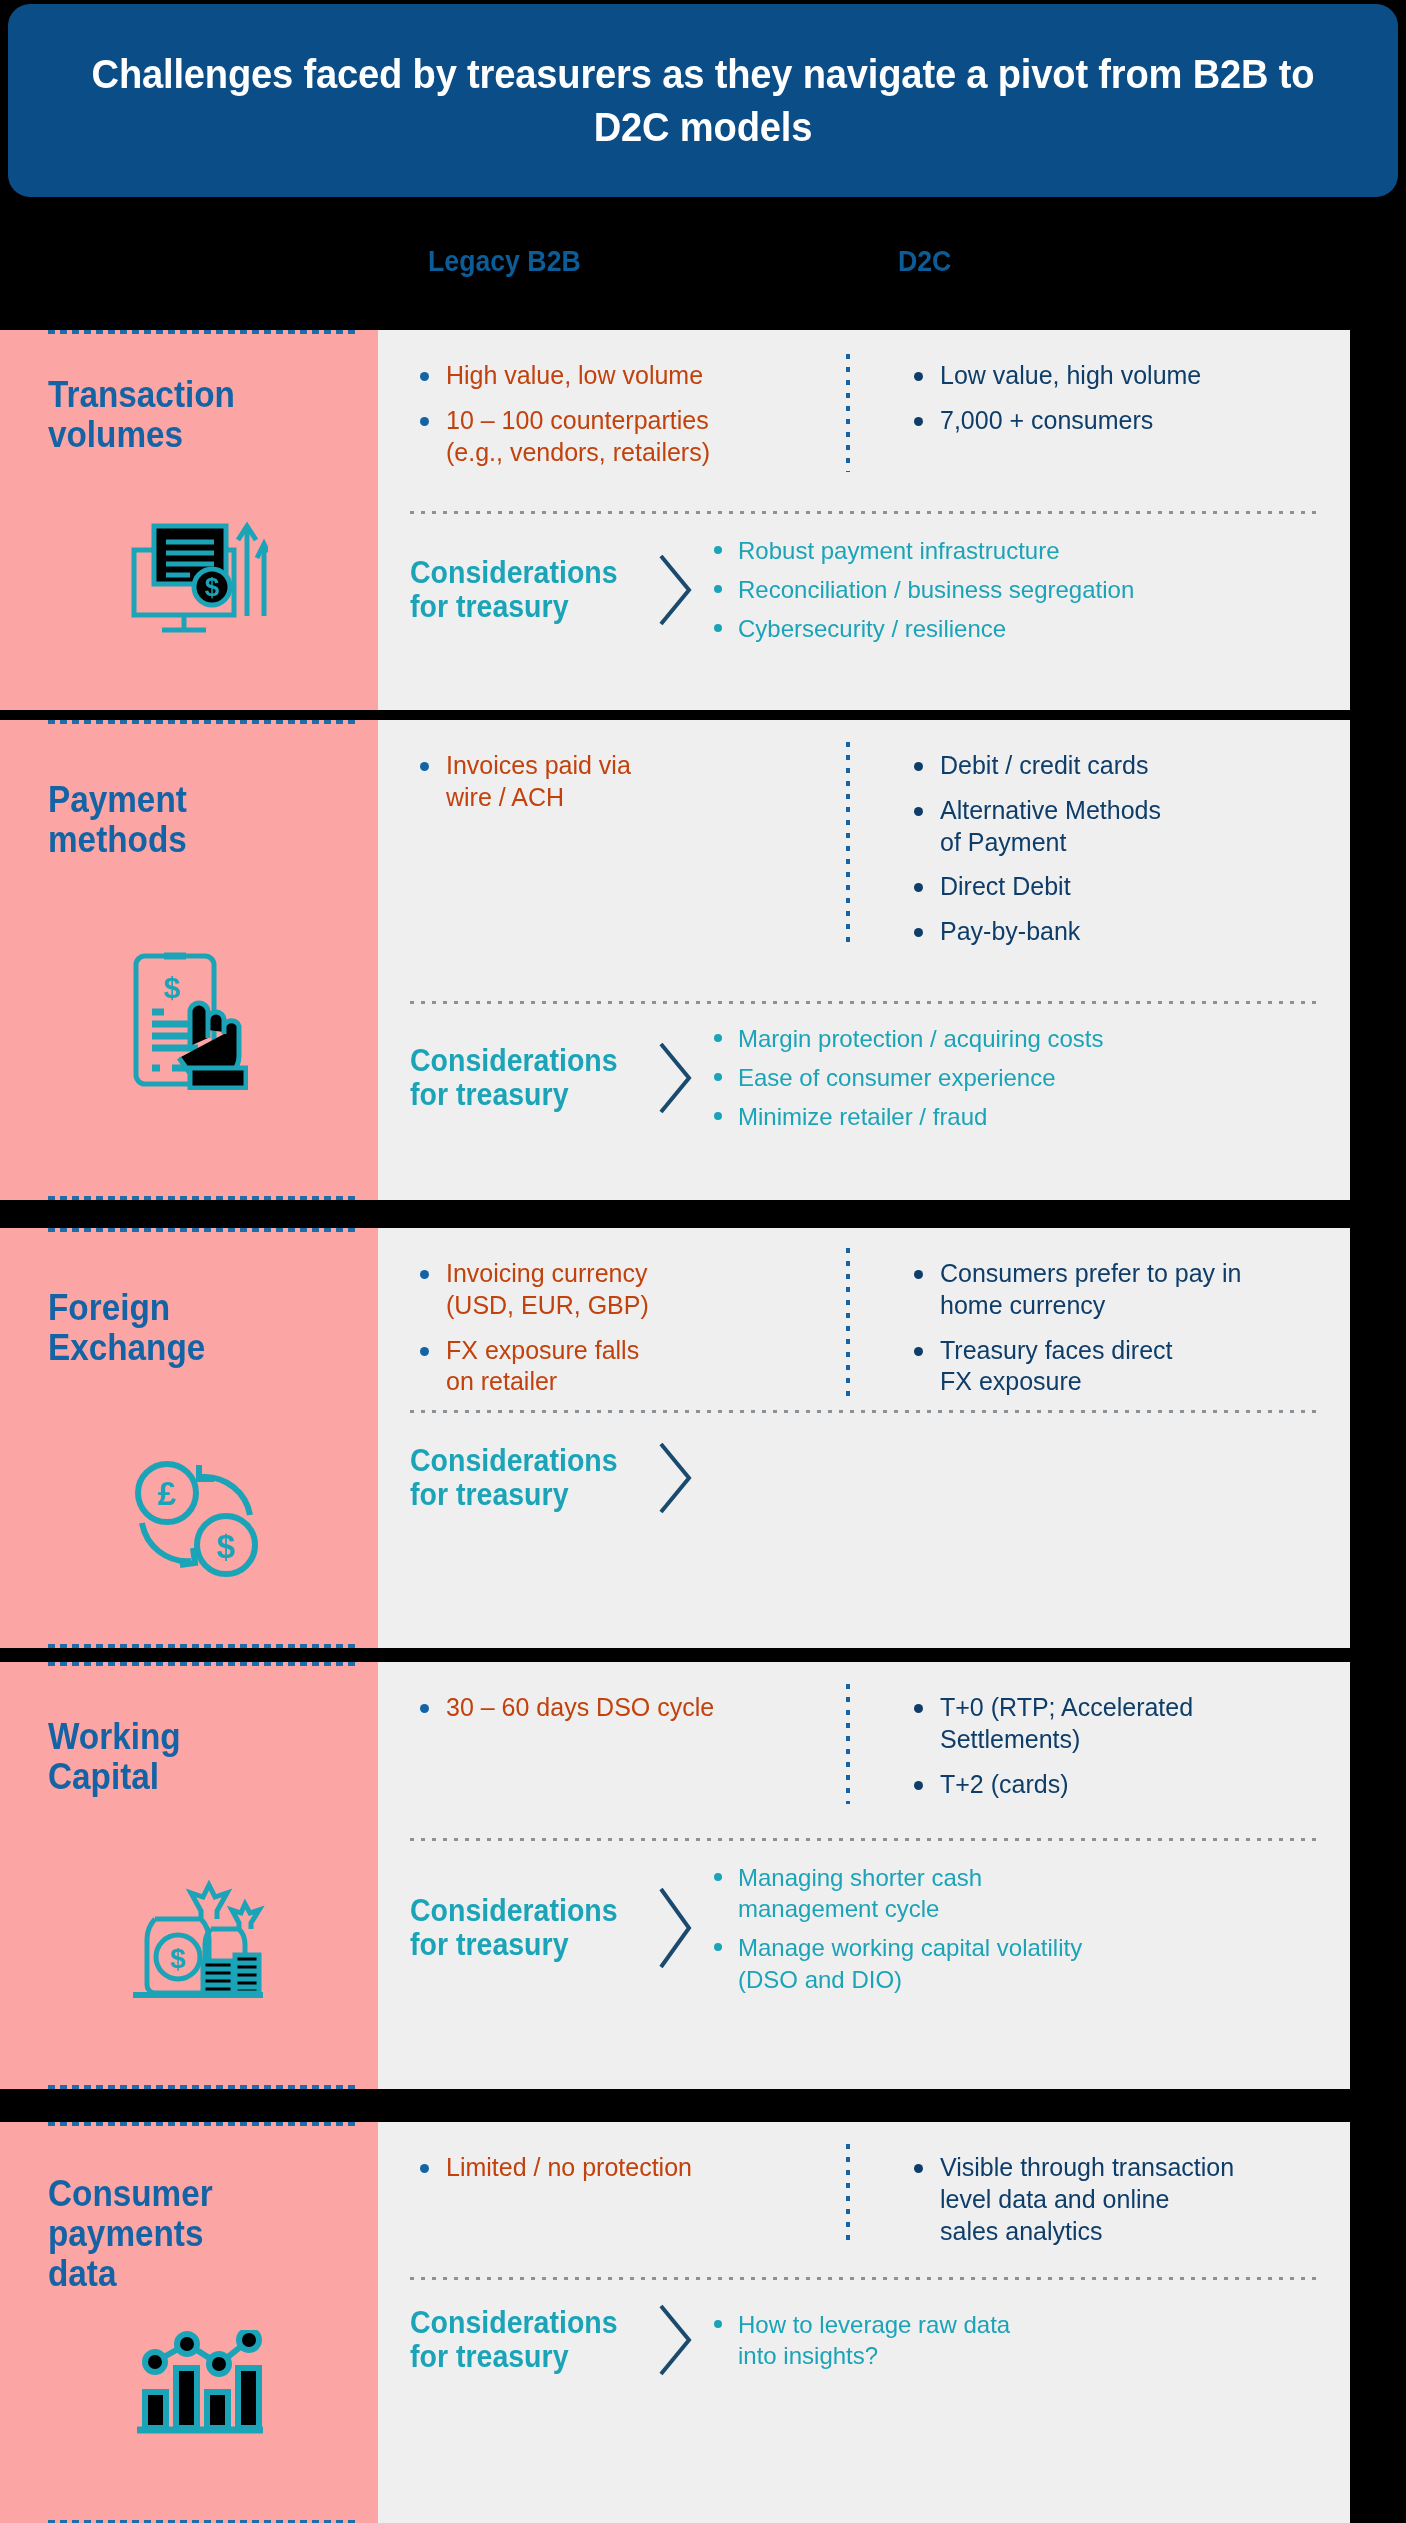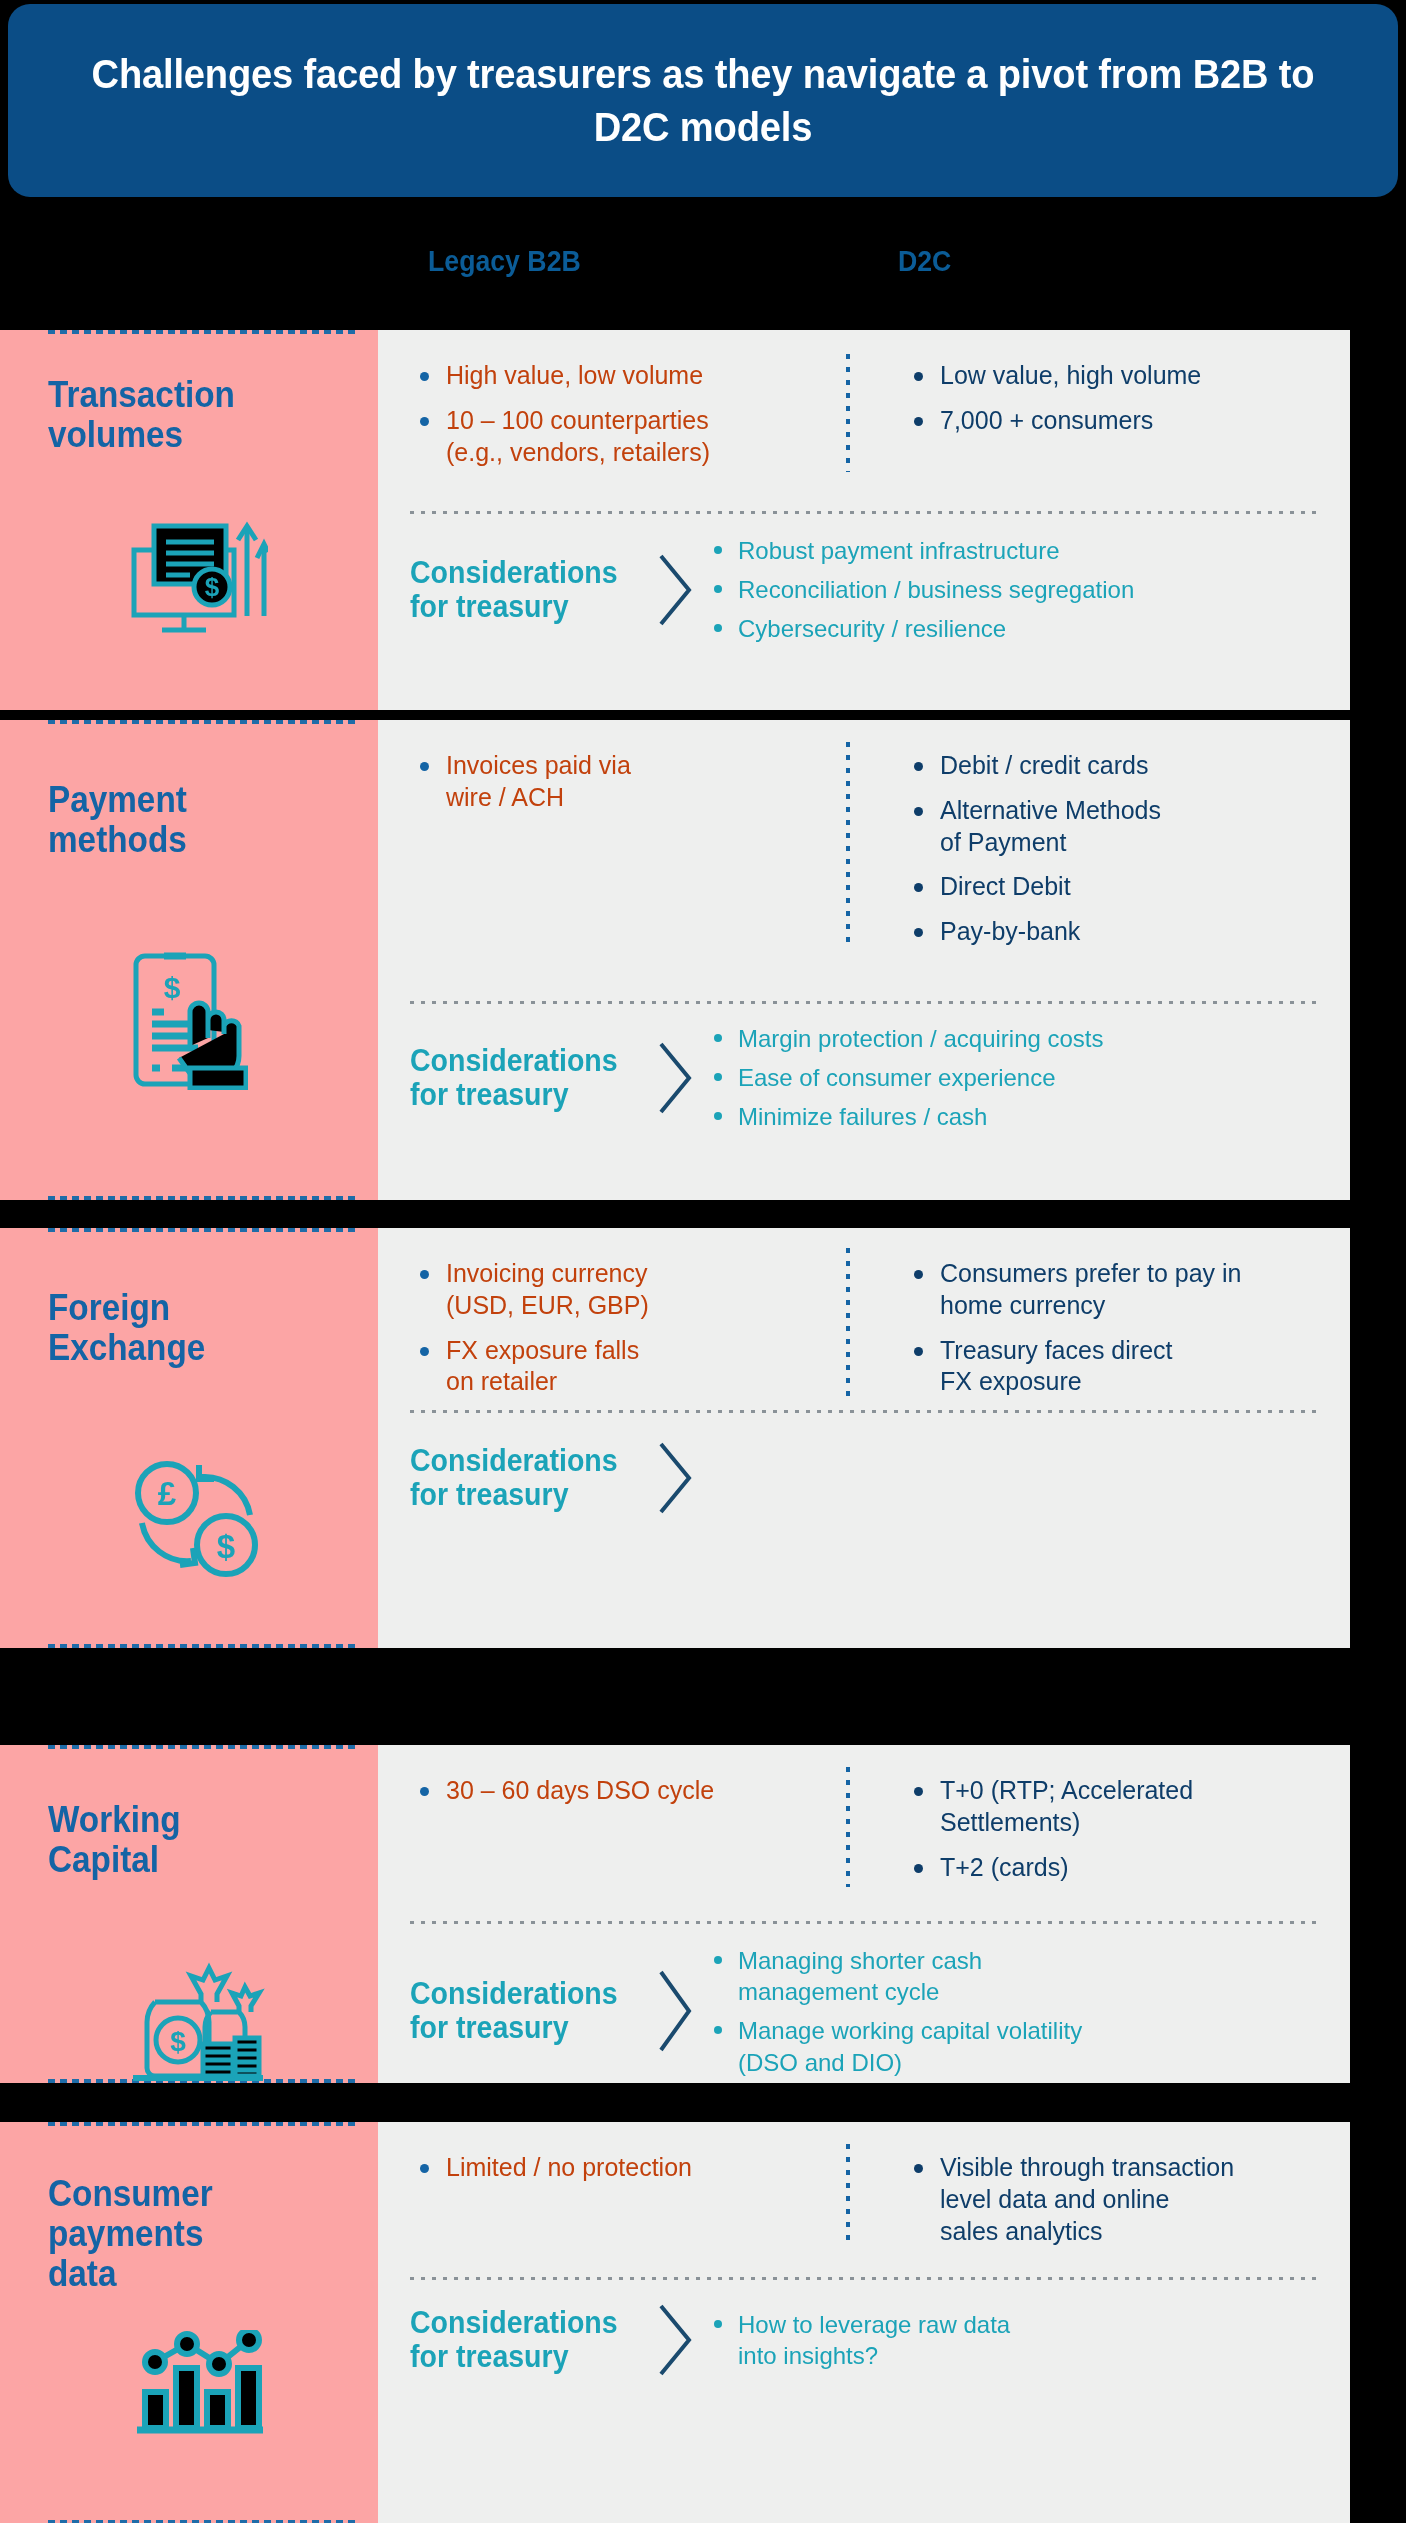--- a/index.html
+++ b/index.html
@@ -343,21 +343,21 @@
         <div class="cons-title">Considerations
 for treasury</div>
         <div class="chevron">
           <svg width="44" height="80" viewBox="0 0 44 80" fill="none" stroke="#1a4a6e" stroke-width="4">
               <polyline points="8,6 36,40 8,74"></polyline>
             </svg>
         </div>
         <ul class="clist">
           <li>Margin protection / acquiring costs</li>
           <li>Ease of consumer experience</li>
-          <li>Minimize failures / cash</li>
+          <li>Minimize retailer / fraud</li>
         </ul>
       </div>
     </div>
   </div>
 
   <div class="row" style="top:1228px;height:420px;">
     <div class="row-left">
       <div class="dash-rule top"></div>
       <div class="dash-rule bottom"></div>
       <div class="row-label" style="top:60px;">Foreign
@@ -401,21 +401,21 @@
 for treasury</div>
         <div class="chevron">
           <svg width="44" height="80" viewBox="0 0 44 80" fill="none" stroke="#1a4a6e" stroke-width="4">
               <polyline points="8,6 36,40 8,74"></polyline>
             </svg>
         </div>
       </div>
     </div>
   </div>
 
-  <div class="row" style="top:1745px;height:338px;">
+  <div class="row" style="top:1662px;height:427px;">
     <div class="row-left">
       <div class="dash-rule top"></div>
       <div class="dash-rule bottom"></div>
       <div class="row-label" style="top:55px;">Working
 Capital</div>
       <div class="row-icon" style="top:205px;left:125px;">
         <svg width="140" height="140" viewBox="0 0 140 140" fill="none" stroke="#1ba3b8" stroke-width="5">
           <path d="M30 52 h46 v-8 l-10 -18 l12 4 l6 -12 l6 12 l12 -4 l-10 18 v8 M30 52 a30 30 0 0 0 -8 20 v46 a8 8 0 0 0 8 8 h46 a8 8 0 0 0 8 -8 v-46 a30 30 0 0 0 -8 -20"></path>
           <circle cx="53" cy="90" r="22"></circle>
           <text x="53" y="101" font-size="28" font-weight="bold" fill="#1ba3b8" stroke="none" text-anchor="middle" font-family="'Liberation Sans',sans-serif">$</text>

